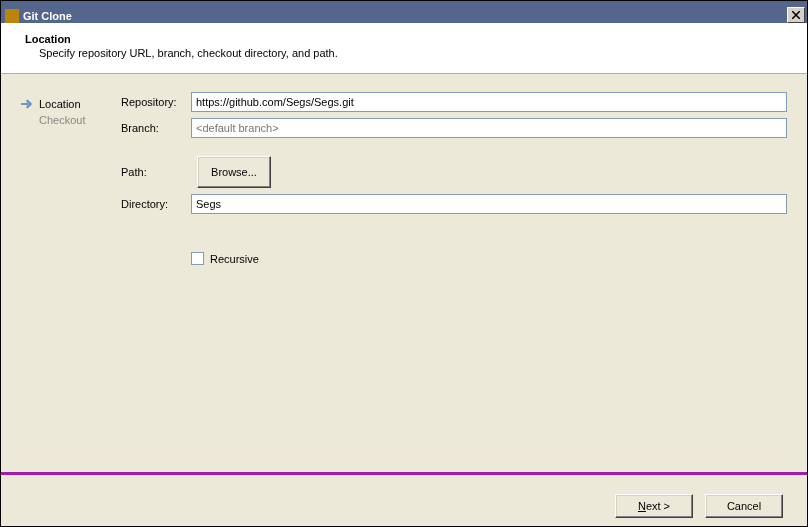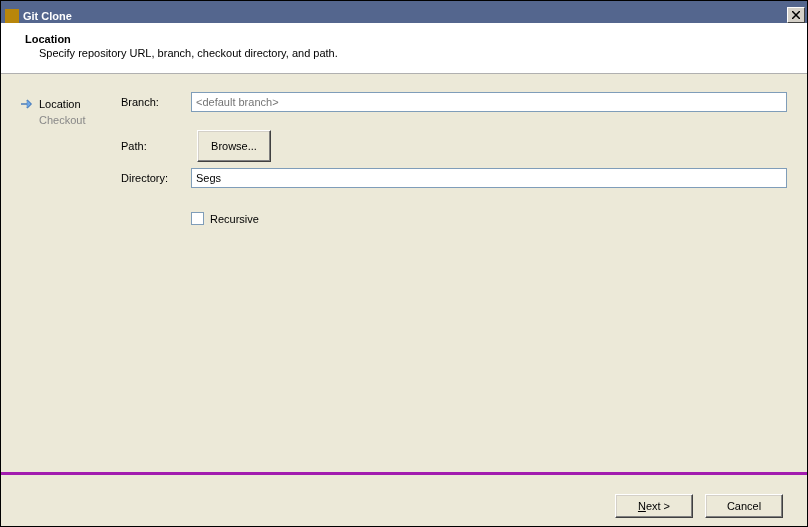--- a/index.html
+++ b/index.html
@@ -108,21 +108,21 @@
     font-family: Tahoma, Arial, sans-serif;
     font-size: 11px;
     padding: 0 10px;
     cursor: pointer;
     margin-left: 6px;
   }
   .checkbox-row {
     display: flex;
     align-items: center;
     gap: 6px;
-    margin-top: 24px;
+    margin-top: 38px;
     margin-left: 70px;
     font-size: 11px;
   }
   .checkbox {
     width: 13px; height: 13px;
     border: 1px solid #7f9db9;
     background: #fff;
   }
   .footer {
     border-top: 3px solid #a21caf;
@@ -167,20 +167,24 @@
       </span>
       <span>Location</span>
     </div>
     <div class="side-item inactive">
       <span>Checkout</span>
     </div>
   </div>
 
   <div class="form">
     <div class="row">
+      <span class="label">Repository:</span>
+      <input class="text-input" type="text" value="https://github.com/Segs/Segs.git" style="">
+    </div>
+    <div class="row">
       <span class="label">Branch:</span>
       <input class="text-input" type="text" readonly="" placeholder="&lt;default branch&gt;" style="">
     </div>
     <div class="row row-gap">
       <span class="label">Path:</span>
       <button class="btn">Browse...</button>
     </div>
     <div class="row">
       <span class="label">Directory:</span>
       <input class="text-input" type="text" value="Segs" style="">

